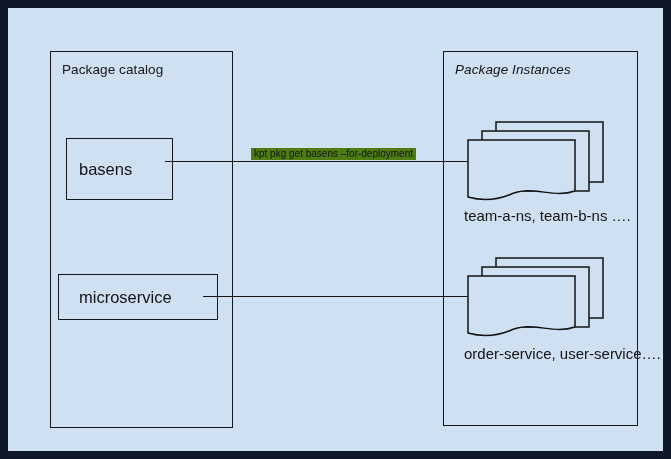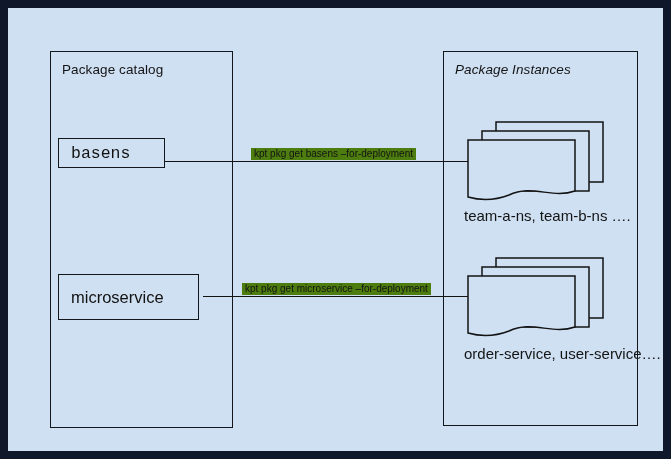--- a/index.html
+++ b/index.html
@@ -82,38 +82,37 @@
   }
 </style>
 </head>
 <body>
 
 <div id="canvas">
 
   <div class="panel" style="left:42px; top:43px; width:183px; height:377px;"></div>
   <div class="panel-title" style="left:54px; top:54px;">Package catalog</div>
 
-  <div class="pkg-box" style="left:50px; top:130px; width:107px; height:30px;font-family:Liberation Mono, monospace;">
+  <div class="pkg-box" style="left:58px; top:130px; width:107px; height:62px;">
     <span>basens</span>
   </div>
 
-  <div class="pkg-box" style="left:50px; top:266px; width:141px; height:46px;">
+  <div class="pkg-box" style="left:50px; top:266px; width:160px; height:46px;padding-left:8px;">
     <span>microservice</span>
   </div>
 
   <div class="panel" style="left:435px; top:43px; width:195px; height:375px;"></div>
   <div class="panel-title" style="left:447px; top:54px;font-style:italic;">Package Instances</div>
 
   <div class="connector" style="left:157px; top:153px; width:315px;"></div>
   <div class="arrow-head" style="left:466px; top:148.5px;"></div>
   <div class="edge-label" style="left:243px; top:140px;">kpt pkg get basens –for-deployment</div>
 
   <div class="connector" style="left:195px; top:288px; width:277px;"></div>
   <div class="arrow-head" style="left:466px; top:283.5px;"></div>
-  <div class="edge-label" style="left:234px; top:275px;">kpt pkg get microservice –for-deployment</div>
 
   <div class="doc-stack" style="left:458px; top:112px; width:140px; height:82px;">
     <svg width="140" height="82" viewBox="0 0 140 82">
       <path d="M30 2 H137 V62 H30 Z" fill="#cfe0f3" stroke="#131313" stroke-width="1.5"></path>
       <path d="M16 11 H123 V71 H16 Z" fill="#cfe0f3" stroke="#131313" stroke-width="1.5"></path>
       <path d="M2 20 H109 V71 C86 79 66 64 43 75 C30 80 16 81 2 77 Z" fill="#cfe0f3" stroke="#131313" stroke-width="1.5"></path>
     </svg>
   </div>
   <div class="stack-caption" style="left:456px; top:199px;">team-a-ns, team-b-ns ….</div>
 

